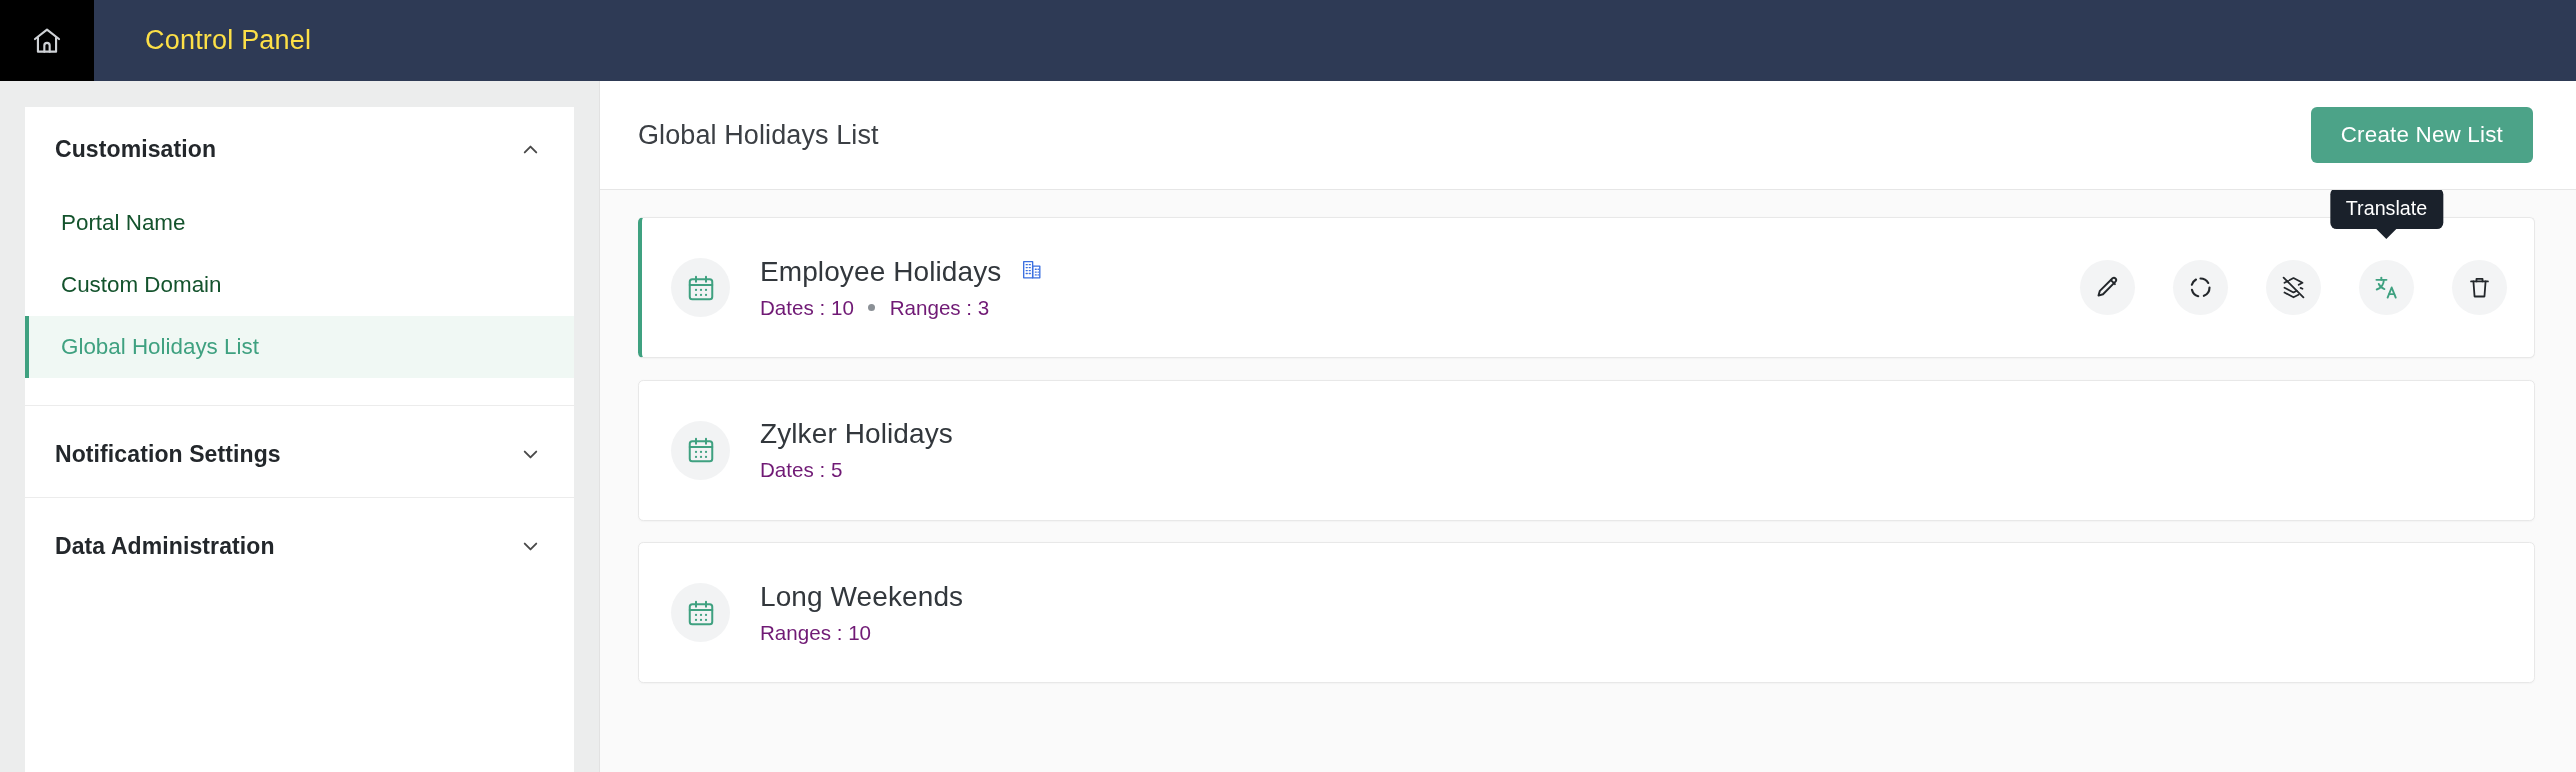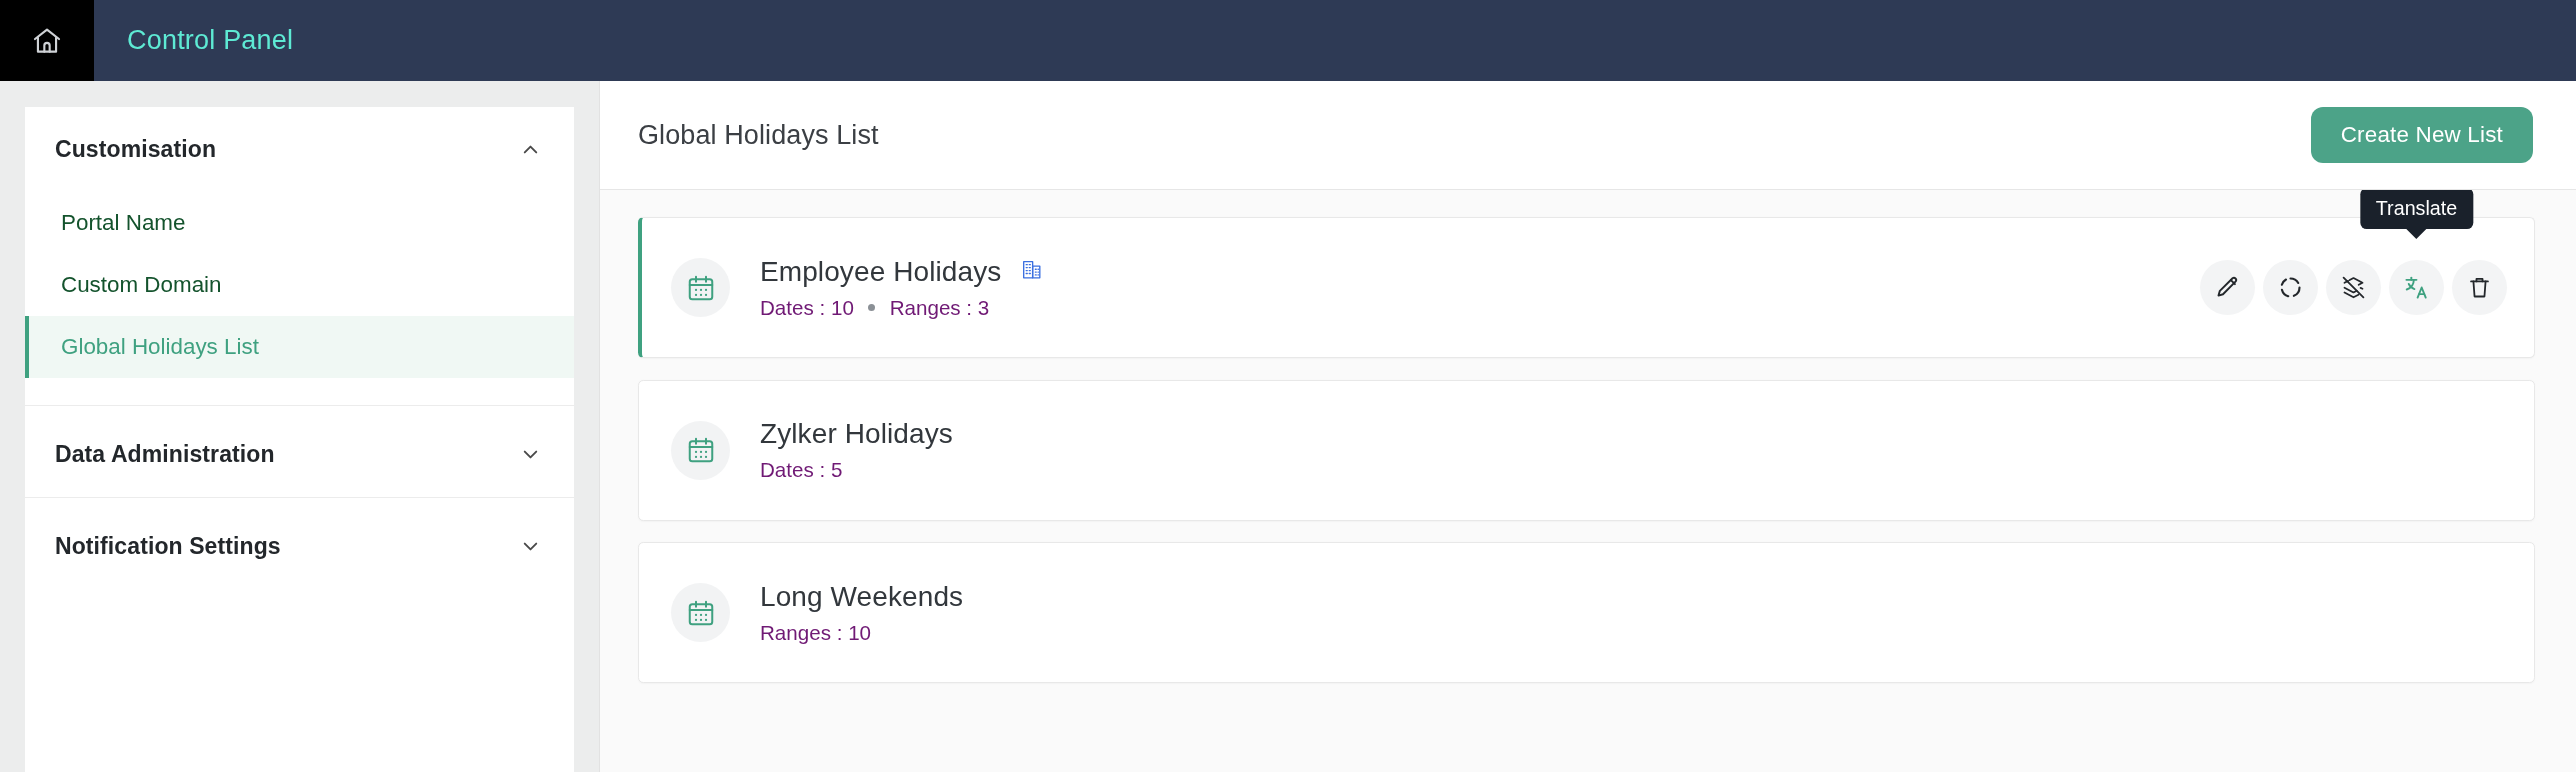--- a/index.html
+++ b/index.html
@@ -24,22 +24,22 @@
     display: flex;
     align-items: center;
     justify-content: center;
     flex: 0 0 94px;
     cursor: pointer;
   }
   .home-tile svg { display: block; }
   .app-title {
     display: flex;
     align-items: center;
-    padding-left: 33px;
-    color: #5eead4;
+    padding-left: 51px;
+    color: #fde047;
     font-size: 27px;
     letter-spacing: 0.2px;
   }
 
   
   .body-wrap {
     display: flex;
     height: 692px;
     background: #eceded;
   }
@@ -118,21 +118,21 @@
   }
   .page-title {
     font-size: 27px;
     color: #3b3f44;
     letter-spacing: 0.1px;
   }
   .primary-btn {
     background: #4ca388;
     color: #ffffff;
     border: none;
-    border-radius: 12px;
+    border-radius: 6px;
     font-size: 22.4px;
     font-family: "Liberation Sans", sans-serif;
     padding: 15px 30px;
     cursor: pointer;
     letter-spacing: 0.2px;
   }
 
   .list-area {
     flex: 1 1 auto;
     background: #fafafa;
@@ -190,21 +190,21 @@
     width: 7.2px;
     height: 7.2px;
     border-radius: 50%;
     background: #8b9096;
     display: inline-block;
   }
 
   .actions {
     display: flex;
     align-items: flex-start;
-    gap: 8px;
+    gap: 38px;
     flex: 0 0 auto;
     position: relative;
   }
   .act-btn {
     width: 55px;
     height: 55px;
     border-radius: 50%;
     background: #f3f4f5;
     border: none;
     display: flex;
@@ -277,32 +277,32 @@
             <span>Custom Domain</span>
           </div>
           <div class="nav-item active">
             <span>Global Holidays List</span>
           </div>
         </div>
       </div>
 
       <div class="section">
         <div class="section-head">
-          <span class="section-title">Data Administration</span>
+          <span class="section-title">Notification Settings</span>
           <span class="chev">
             <svg width="23" height="23" viewBox="0 0 24 24" fill="none" stroke="#4a4a4a" stroke-width="2" stroke-linecap="round" stroke-linejoin="round">
               <polyline points="6 9 12 15 18 9"></polyline>
             </svg>
           </span>
         </div>
       </div>
 
       <div class="section">
         <div class="section-head">
-          <span class="section-title">Notification Settings</span>
+          <span class="section-title">Data Administration</span>
           <span class="chev">
             <svg width="23" height="23" viewBox="0 0 24 24" fill="none" stroke="#4a4a4a" stroke-width="2" stroke-linecap="round" stroke-linejoin="round">
               <polyline points="6 9 12 15 18 9"></polyline>
             </svg>
           </span>
         </div>
       </div>
 
     </div>
   </aside>

